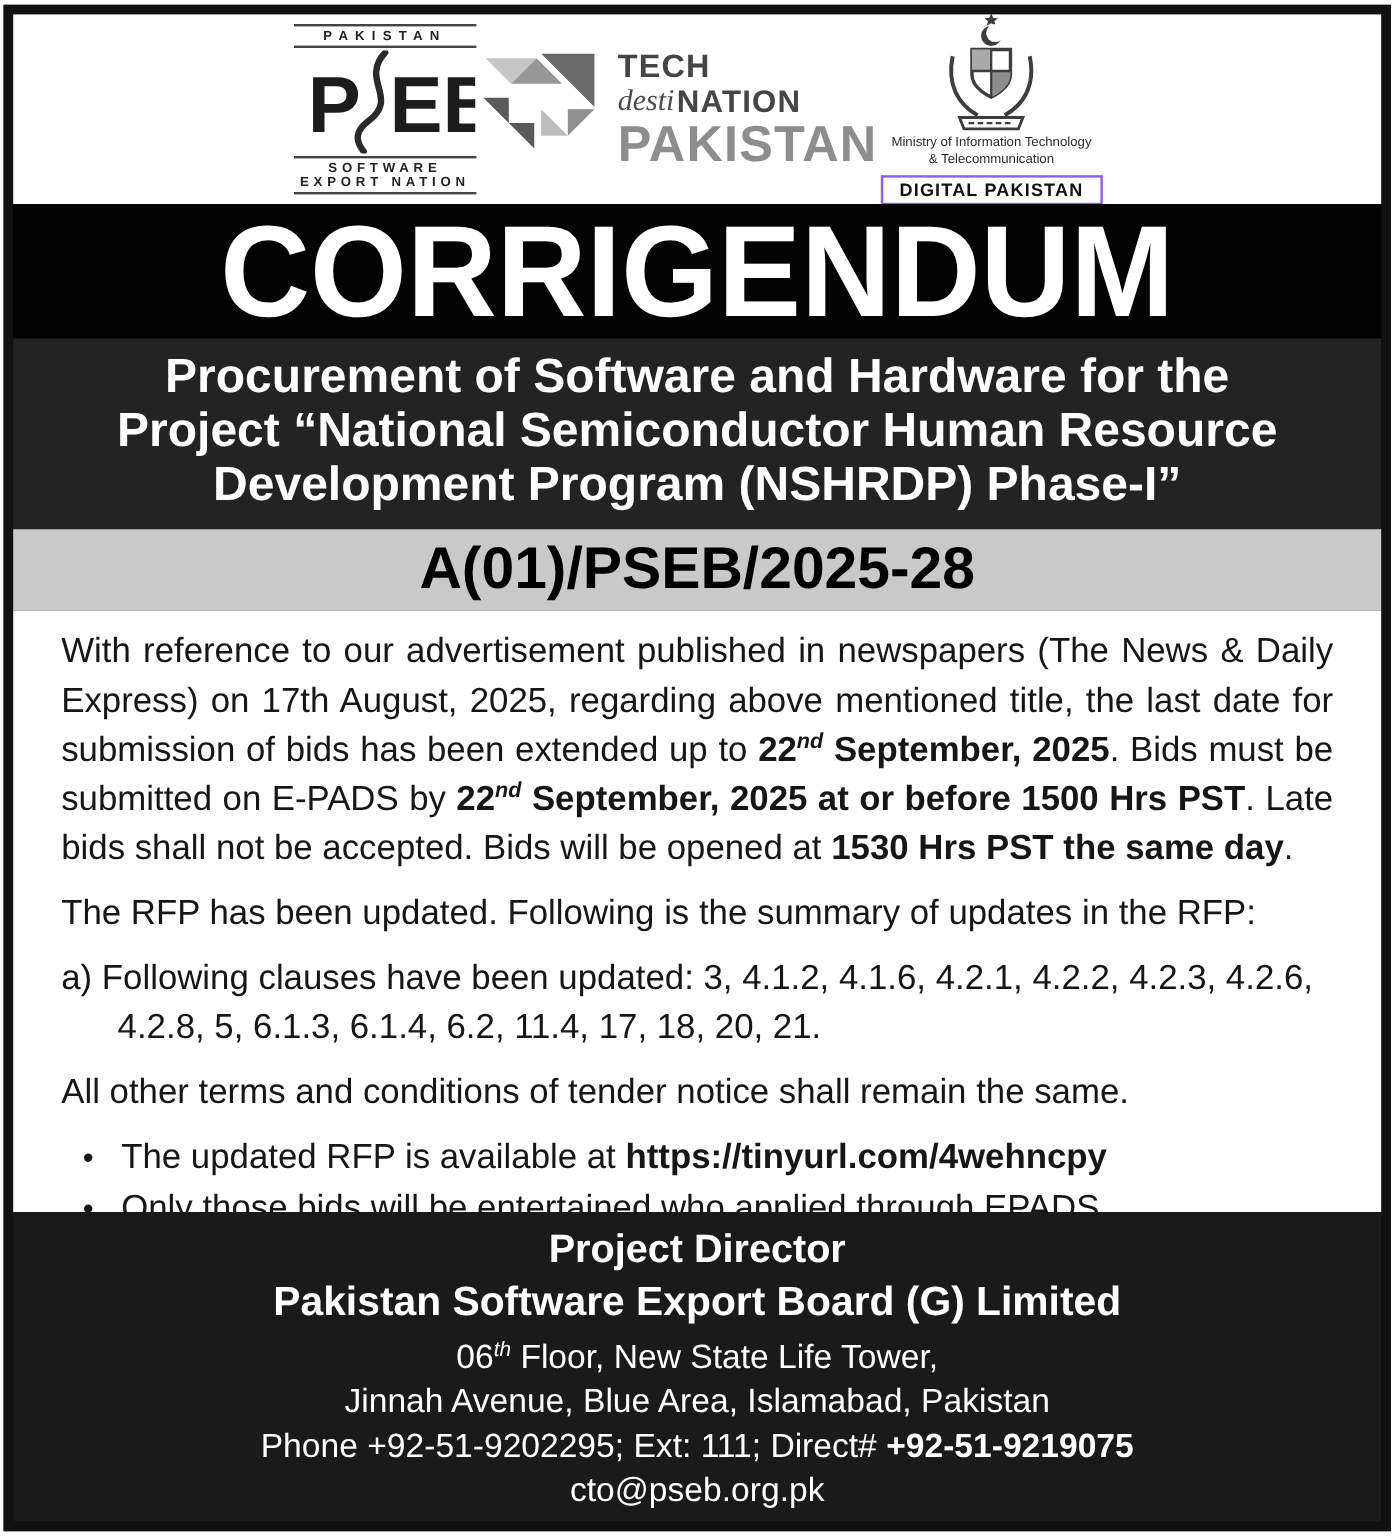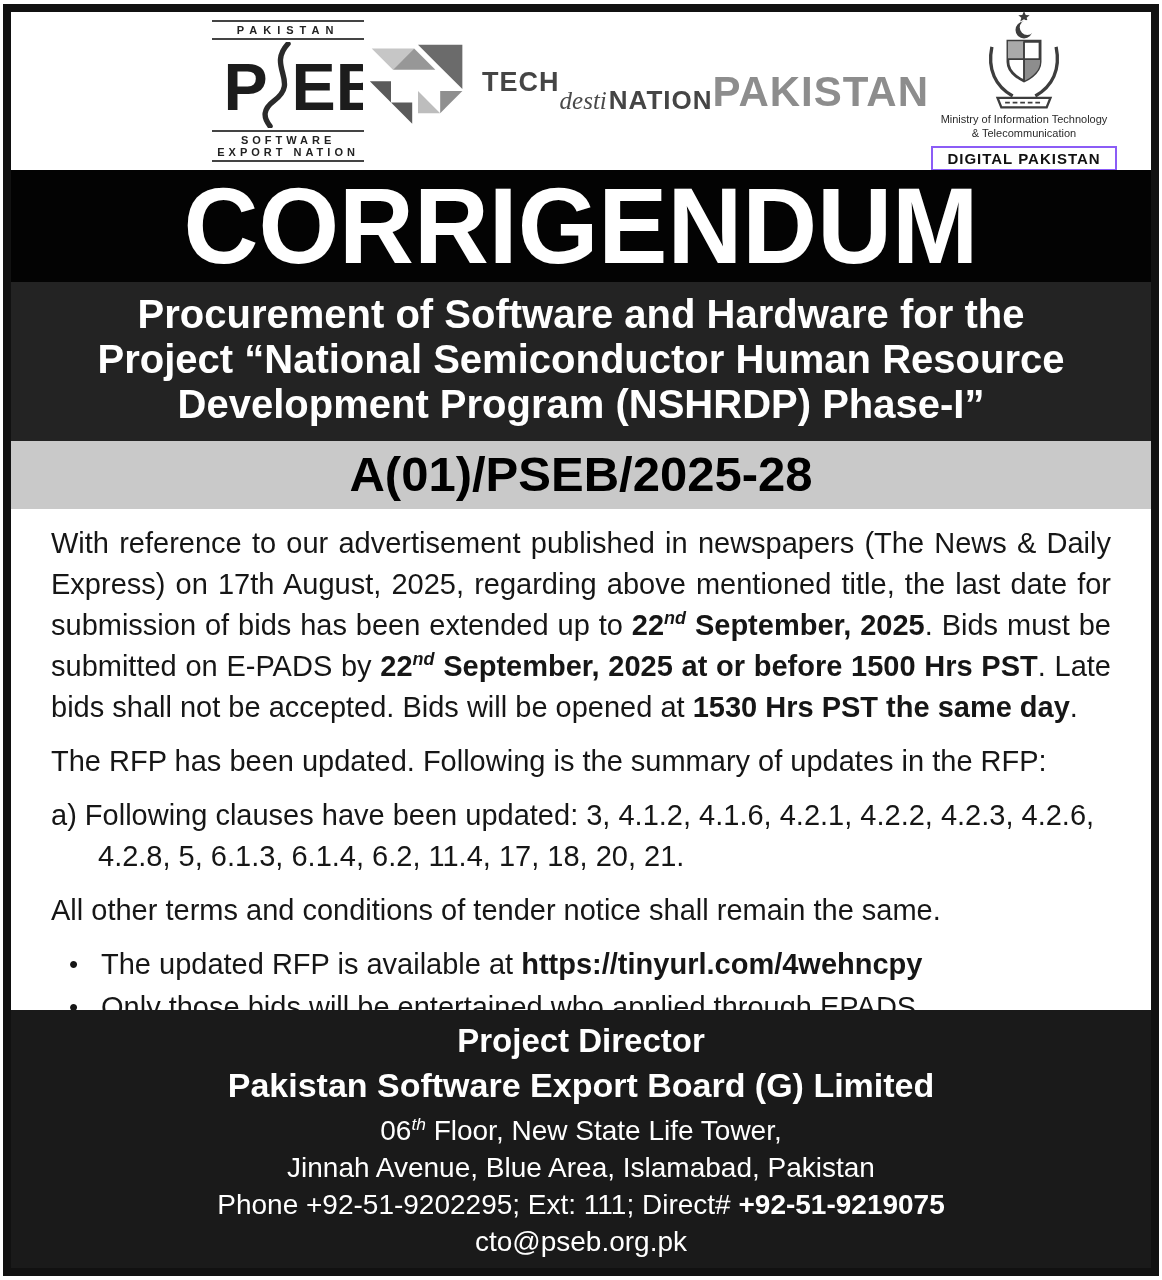--- a/index.html
+++ b/index.html
@@ -13,34 +13,34 @@
   .page {
     width:1156px; height:1272px;
     border:8px solid #111111;
     background:#000;
     display:flex; flex-direction:column;
   }
 
   
   .header {
     background:#ffffff; height:158px; flex:none;
-    display:flex; align-items:center; justify-content:flex-end;
+    display:flex; align-items:center; justify-content:center;
     padding:0 32px 0 36px;
   }
 
   
   .pseb { width:152px; text-align:center; color:#1c1c1c; }
   .pseb .rule { border-top:2px solid #444; margin:2px 0; }
   .pseb .sp { font-size:11px; font-weight:bold; letter-spacing:6px; color:#222; white-space:nowrap; }
   .pseb .sp2 { font-size:11px; font-weight:bold; letter-spacing:4px; color:#222; white-space:nowrap; }
   .pseb svg { display:block; margin:0 auto; }
 
   
   .tech { display:flex; align-items:center; gap:10px; }
-  .tech-text { display:flex; flex-direction:row; line-height:1; }
+  .tech-text { display:flex; flex-direction:column; line-height:1; }
   .tech-l1 { font-size:27px; font-weight:bold; color:#454545; letter-spacing:1px; }
   .tech-l2 { display:flex; align-items:flex-end; margin-top:2px; }
   .tech-desti { font-family:"Liberation Serif", serif; font-style:italic; font-size:25px; color:#4a4a4a; margin-right:2px; }
   .tech-nation { font-size:26px; font-weight:bold; color:#454545; letter-spacing:1px; }
   .tech-l3 { font-size:42px; font-weight:bold; color:#8d8d8d; letter-spacing:1px; margin-top:2px; }
 
   
   .ministry { width:190px; text-align:center; }
   .ministry svg { display:block; margin:0 auto; }
   .min-line { font-size:11px; color:#2b2b2b; line-height:1.25; }

